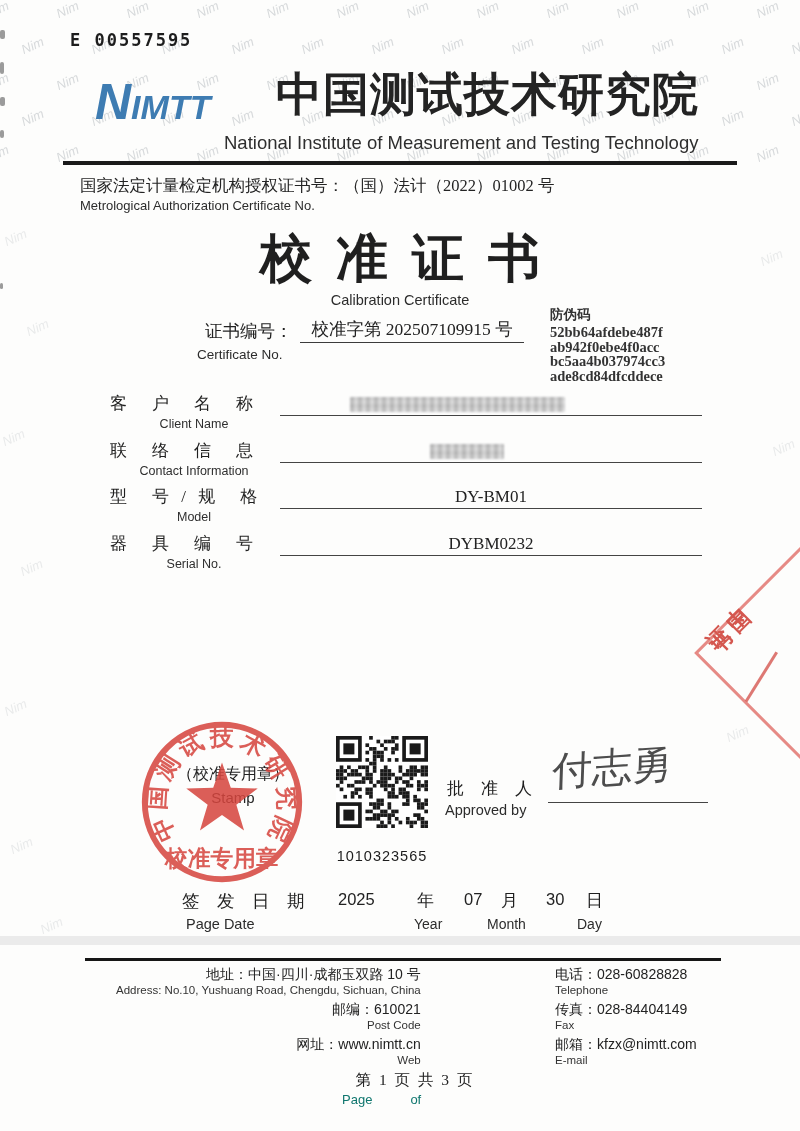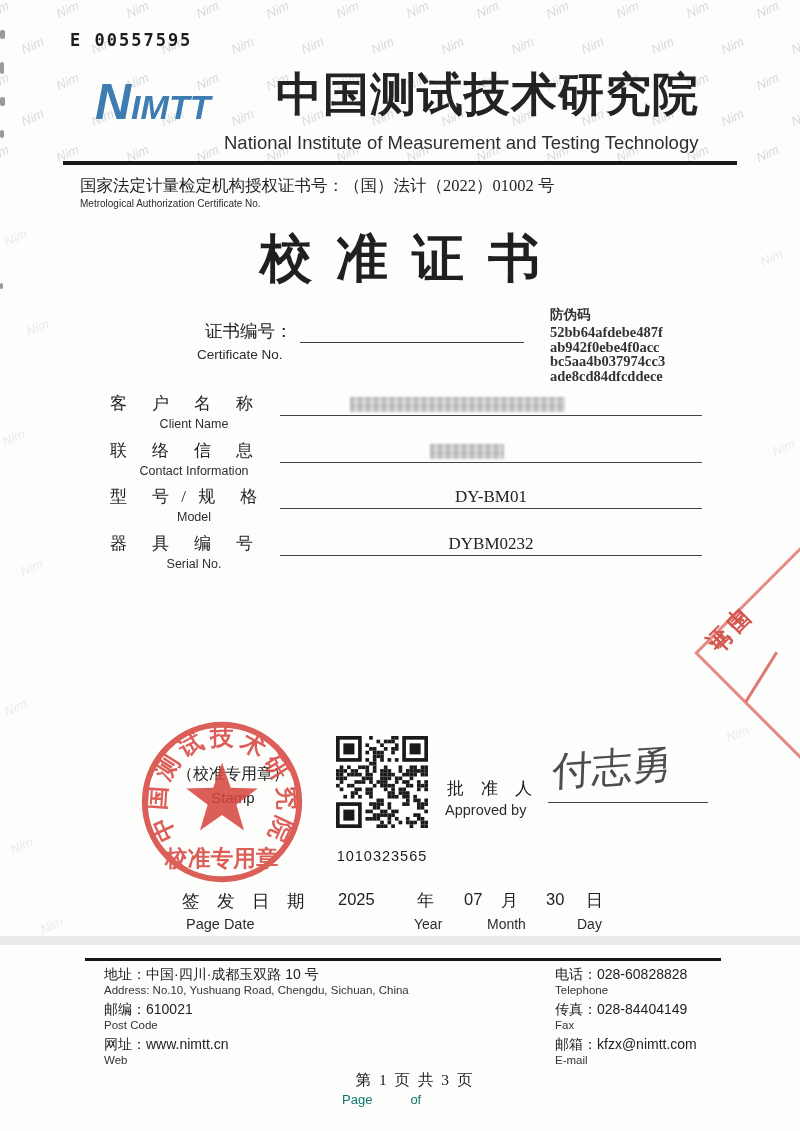--- a/index.html
+++ b/index.html
@@ -20,21 +20,21 @@
 
   
   .serial{left:70px;top:30px;font-size:17px;font-weight:bold;letter-spacing:2px;color:#1d1d1d;}
   .logo{left:95px;top:74px;color:#3e7cb2;font-style:italic;font-weight:800;white-space:nowrap;}
   .logo .big{font-size:50px;line-height:56px;}
   .logo .small{font-size:34px;}
   .org-cn{left:276px;top:64px;font-size:46px;font-weight:700;letter-spacing:1px;color:#232323;white-space:nowrap;}
   .org-en{left:224px;top:132px;font-size:18.5px;color:#2e2e2e;white-space:nowrap;}
   .rule-top{left:63px;top:161px;width:674px;height:4px;background:#1a1a1a;}
   .auth-cn{left:80px;top:175px;font-size:16.5px;color:#242424;white-space:nowrap;}
-  .auth-en{left:80px;top:198px;font-size:10px;color:#2c2c2c;}
+  .auth-en{left:80px;top:198px;font-size:13px;color:#2c2c2c;}
 
   
   .title-cn{left:0;top:224px;width:800px;text-align:center;font-size:52px;font-weight:700;
             letter-spacing:24px;text-indent:24px;color:#1f1f1f;}
   .title-en{left:0;top:292px;width:800px;text-align:center;font-size:14.5px;color:#2c2c2c;}
 
   
   .certno-label{left:205px;top:319px;font-size:17.5px;color:#222;}
   .certno-value{left:300px;top:317px;width:224px;text-align:center;font-size:17.5px;color:#222;white-space:nowrap;}
   .certno-line{left:300px;top:342px;width:224px;height:1px;background:#3c3c3c;}
@@ -84,21 +84,21 @@
   .issue-en{left:186px;top:916px;font-size:14.5px;color:#2c2c2c;}
   .dt{position:absolute;top:890px;font-size:16.5px;color:#222;}
   .dt-cjk{position:absolute;top:889px;font-size:17px;color:#1f1f1f;font-family:"Liberation Serif",serif;}
   .dt-en{position:absolute;top:916px;font-size:14px;color:#2c2c2c;}
 
   
   .rule-bottom{left:85px;top:958px;width:636px;height:3px;background:#161616;}
   .fcol{position:absolute;top:966px;}
   .fcol .cn{font-size:14px;line-height:16px;margin-bottom:2px;color:#222;white-space:nowrap;}
   .fcol .en{font-size:11.5px;line-height:13px;margin-bottom:4px;color:#333;white-space:nowrap;}
-  .fcol-left{left:104px;}
+  .fcol-left{left:116px;text-align:right;}
   .fcol-right{left:555px;}
   .pageline{left:330px;top:1070px;width:170px;text-align:center;font-size:15.5px;letter-spacing:2px;color:#222;white-space:nowrap;}
   .pagesub{left:330px;top:1092px;width:170px;font-size:13px;color:#0f766e;}
   .pagesub .of{margin-left:38px;}
 </style>
 </head>
 <body>
 
 <div id="page">
 
@@ -179,22 +179,24 @@
   <div class="abs serial mono">E 00557595</div>
 
   <div class="abs logo"><span class="big">N</span><span class="small">IMTT</span></div>
   <div class="abs org-cn serif">中国测试技术研究院</div>
   <div class="abs org-en">National Institute of Measurement and Testing Technology</div>
   <div class="abs rule-top"></div>
   <div class="abs auth-cn serif">国家法定计量检定机构授权证书号：（国）法计（2022）01002 号</div>
   <div class="abs auth-en">Metrological Authorization Certificate No.</div>
 
   <div class="abs title-cn serif">校准证书</div>
+  <div class="abs title-en">Calibration Certificate</div>
 
   <div class="abs certno-label serif">证书编号：</div>
+  <div class="abs certno-value serif">校准字第 202507109915 号</div>
   <div class="abs certno-line"></div>
   <div class="abs certno-en">Certificate No.</div>
 
   <div class="abs anti">
     <div class="lbl">防伪码</div>
     <div class="code">52bb64afdebe487f</div>
     <div class="code">ab942f0ebe4f0acc</div>
     <div class="code">bc5aa4b037974cc3</div>
     <div class="code">ade8cd84dfcddece</div>
   </div>

